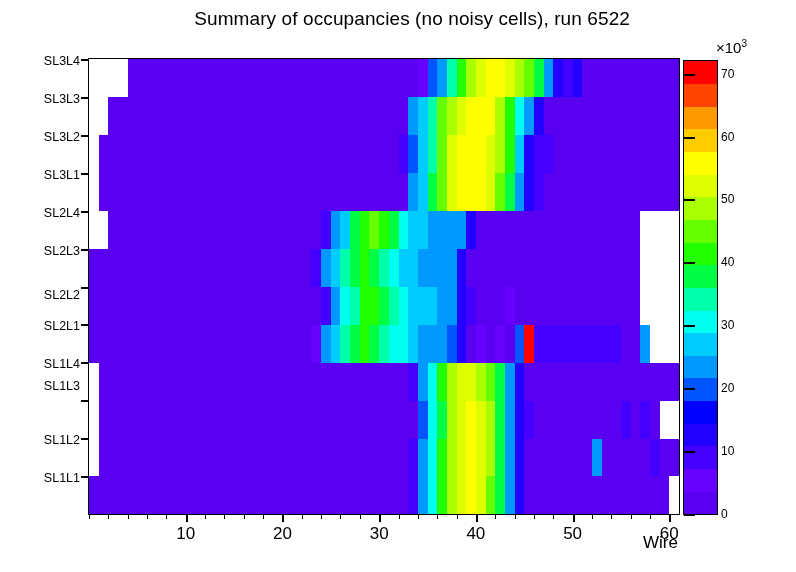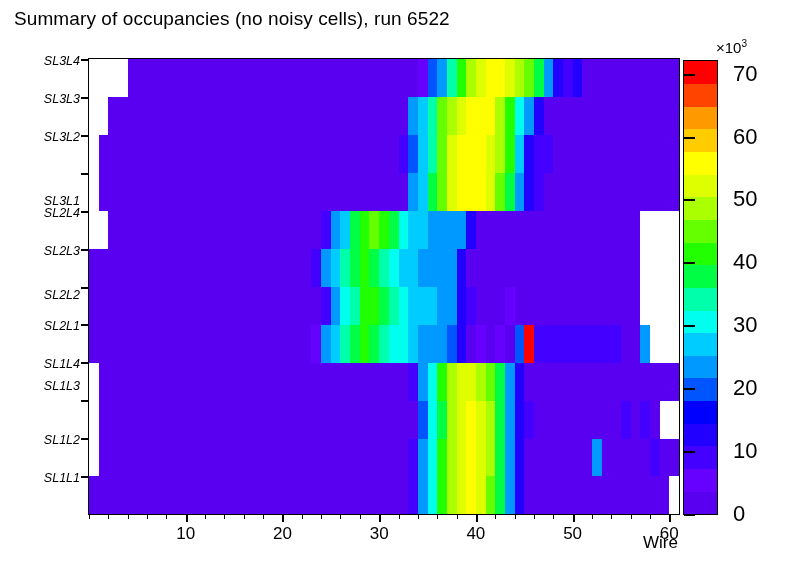--- a/index.html
+++ b/index.html
@@ -4,39 +4,38 @@
 <title>Summary of occupancies</title>
 <style>
   html,body{margin:0;padding:0;background:#ffffff;}
   body{width:796px;height:572px;overflow:hidden;
        font-family:"Liberation Sans", sans-serif;color:#000;}
   #root{position:relative;width:796px;height:572px;background:#fff;}
 
   
   #title{
     position:absolute;left:0;top:8px;width:630px;
-    text-align:left;font-size:19px;letter-spacing:.1px;
+    text-align:right;font-size:19px;letter-spacing:.1px;
     white-space:nowrap;
-    padding-left:14px;
   }
 
   
   #frame{
     position:absolute;left:88px;top:58px;width:590px;height:455px;
     background:#ffffff;border:1px solid #000;box-sizing:content-box;
   }
   #cells{position:absolute;left:0;top:0;width:590px;height:455px;overflow:hidden;}
   .cell{position:absolute;}
 
   
   .ytick{position:absolute;left:-8px;width:8px;height:0;border-top:2px solid #000;}
   .ylabel{
     position:absolute;right:100%;margin-right:9px;
     transform:translateY(-50%);
-    font-size:12.5px;white-space:nowrap;text-align:left;font-style:italic;
+    font-size:12.5px;white-space:nowrap;text-align:left;
   }
   .xtick{position:absolute;top:100%;width:0;height:8px;border-left:2px solid #000;}
   .xtick.minor{height:5px;border-left-width:1px;}
   .xlabel{
     position:absolute;top:100%;margin-top:10px;
     transform:translateX(-50%);
     font-size:17px;white-space:nowrap;
   }
   #xaxis-title{
     position:absolute;left:678px;top:533px;
@@ -46,23 +45,23 @@
 
   
   #cbar{
     position:absolute;left:683px;top:60px;width:33px;height:453px;
     border:1px solid #000;box-sizing:content-box;background:#fff;
   }
   #cbar-strip{position:absolute;left:0;top:0;width:33px;height:453px;overflow:hidden;}
   .cband{position:absolute;left:0;width:33px;}
   .ztick{position:absolute;left:0px;width:11px;height:0;border-top:2px solid #000;}
   .zlabel{
-    position:absolute;left:100%;margin-left:16px;
+    position:absolute;left:100%;margin-left:4px;
     transform:translateY(-50%);
-    font-size:22px;white-space:nowrap;
+    font-size:12px;white-space:nowrap;
   }
   #cbar-exp{
     position:absolute;left:716px;top:38px;
     font-size:15px;white-space:nowrap;
   }
   #cbar-exp sup{font-size:10px;vertical-align:super;}
 </style>
 </head>
 <body>
 
@@ -290,21 +289,21 @@
         <div class="ylabel" style="top:305.33px;">SL1L4</div>
         <div class="ytick" style="top:265.42px;"></div>
         <div class="ylabel" style="top:267.42px;">SL2L1</div>
         <div class="ytick" style="top:227.50px;"></div>
         <div class="ylabel" style="top:236px;">SL2L2</div>
         <div class="ytick" style="top:189.58px;"></div>
         <div class="ylabel" style="top:191.58px;">SL2L3</div>
         <div class="ytick" style="top:151.67px;"></div>
         <div class="ylabel" style="top:153.67px;">SL2L4</div>
         <div class="ytick" style="top:113.75px;"></div>
-        <div class="ylabel" style="top:115.75px;margin-top:26px;">SL3L1</div>
+        <div class="ylabel" style="top:115.75px;">SL3L1</div>
         <div class="ytick" style="top:75.83px;"></div>
         <div class="ylabel" style="top:77.83px;">SL3L2</div>
         <div class="ytick" style="top:37.92px;"></div>
         <div class="ylabel" style="top:39.92px;">SL3L3</div>
         <div class="ytick" style="top:0.00px;"></div>
         <div class="ylabel" style="top:2.00px;">SL3L4</div>
       </div>
     <div id="xaxis">
         <div class="xtick minor" style="left:0.00px;"></div>
         <div class="xtick minor" style="left:19.34px;"></div>

